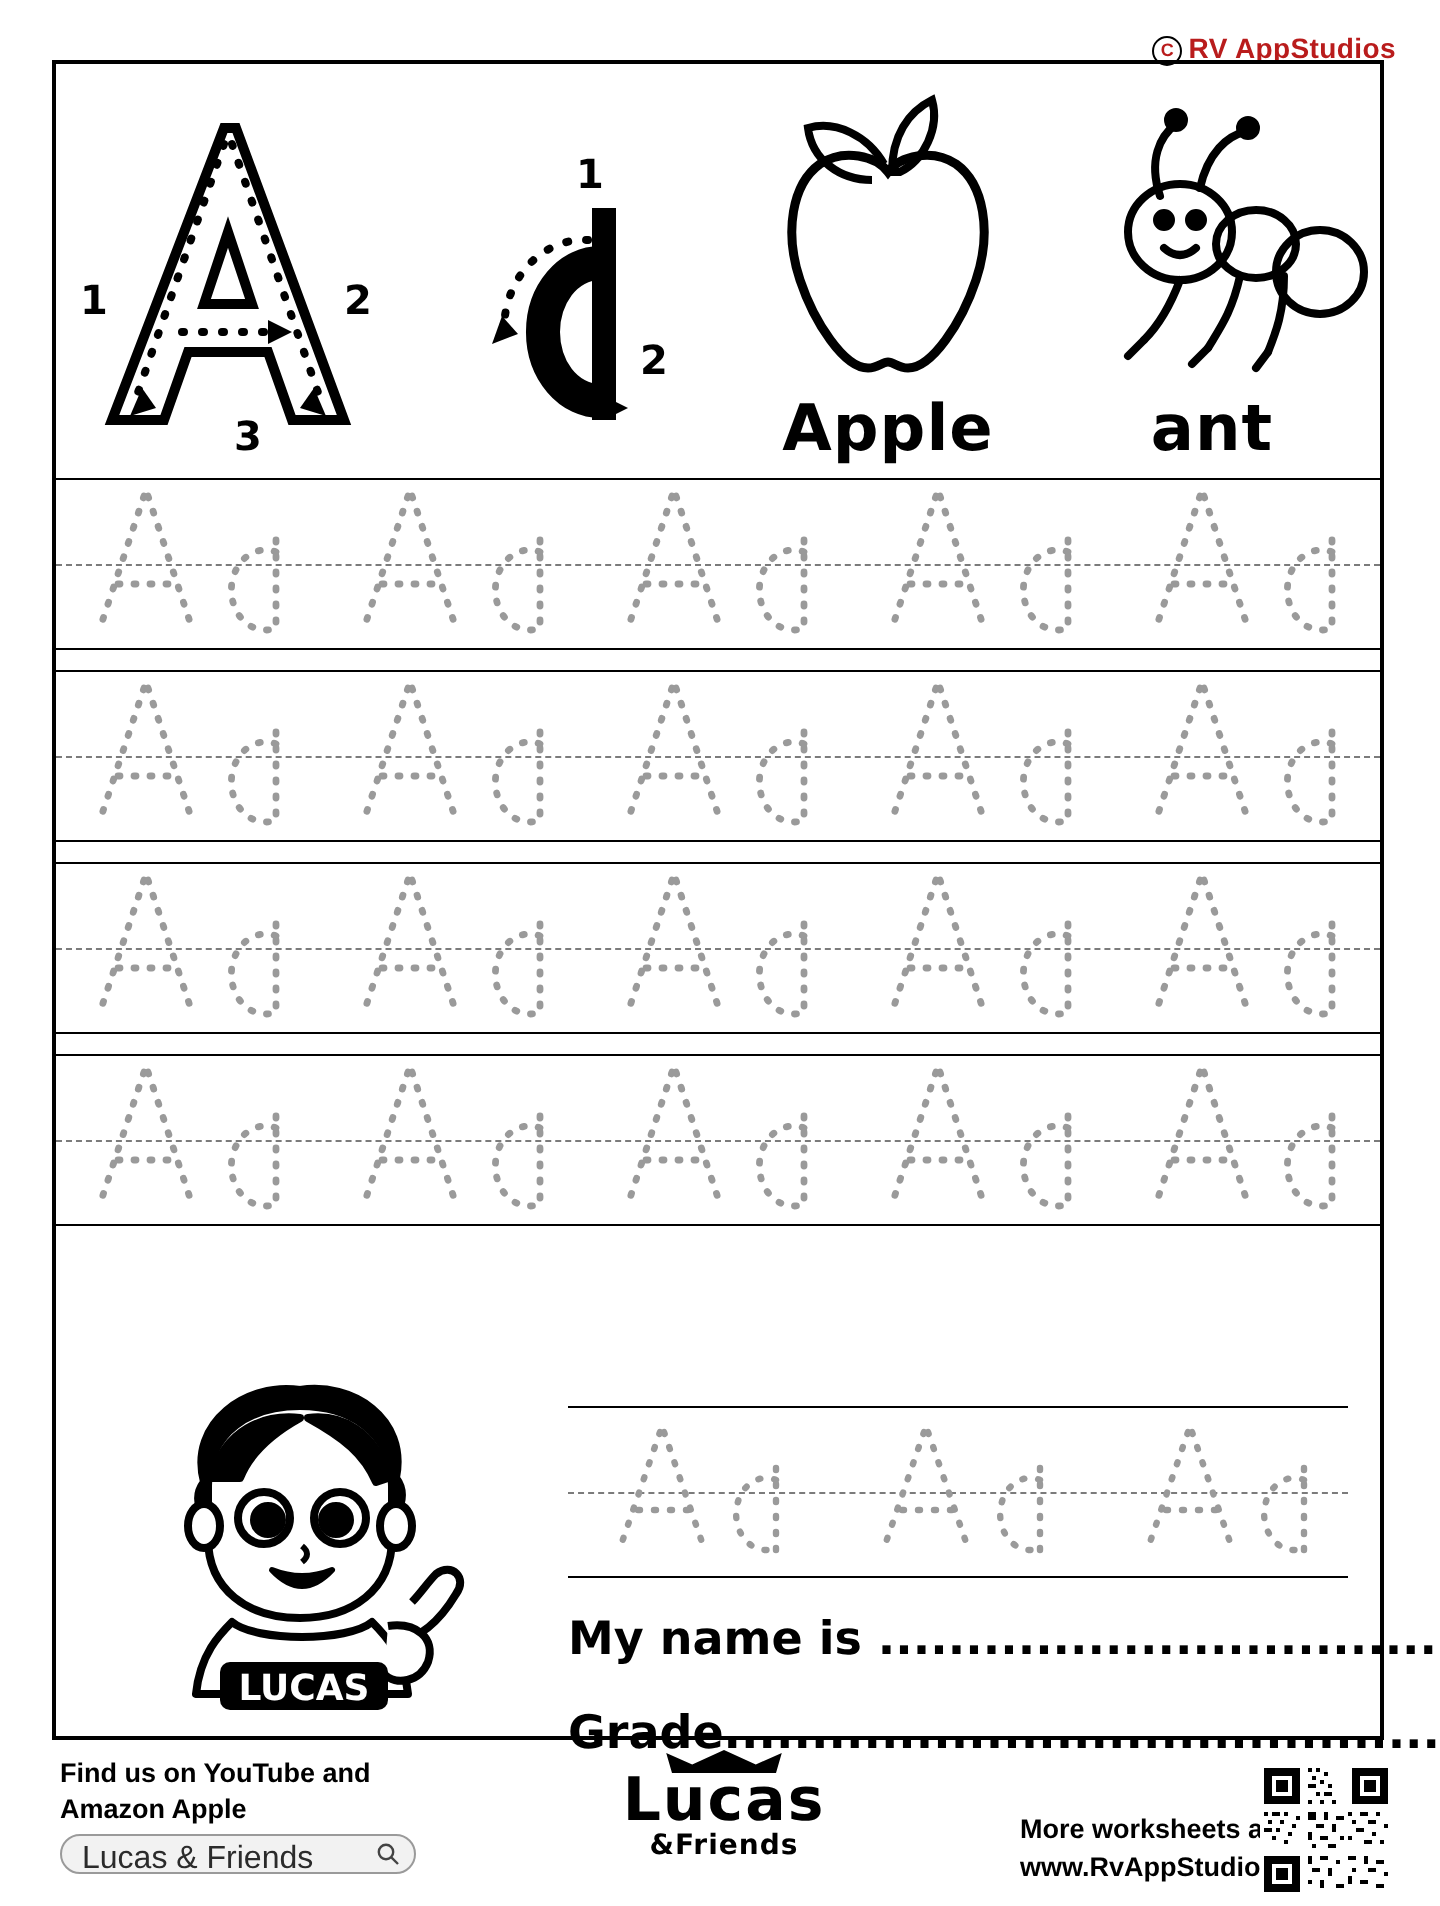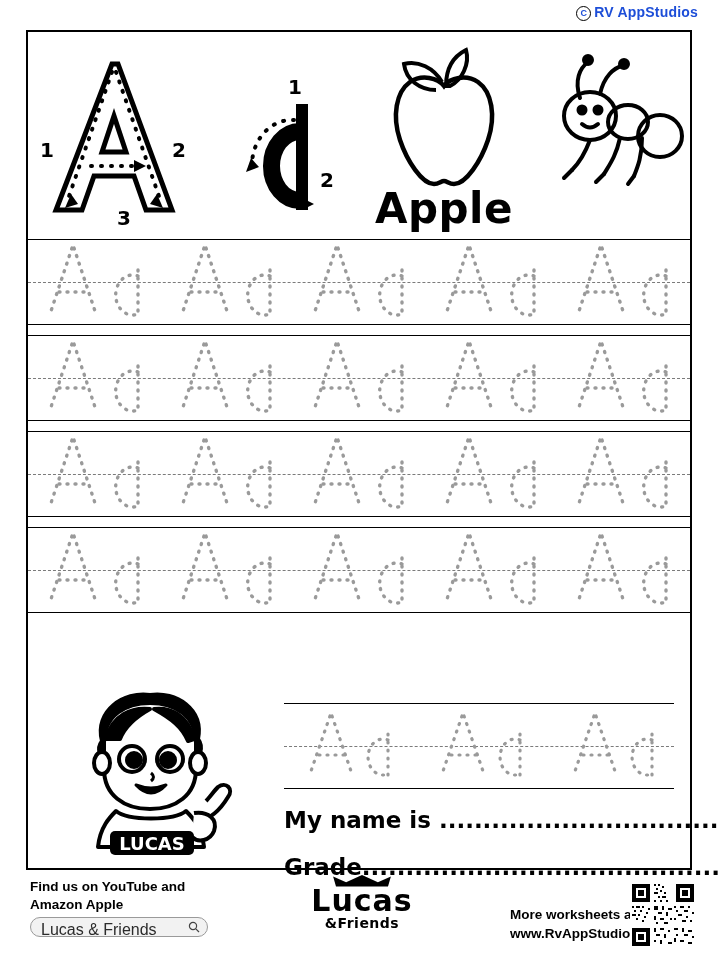--- a/index.html
+++ b/index.html
@@ -11,25 +11,25 @@
     width: 720px;
     height: 953px;
     position: relative;
     font-family: "Liberation Sans", sans-serif;
     overflow: hidden;
   }
 
   
   .copyright {
     position: absolute;
-    top: 4px;
+    top: 16px;
     right: 22px;
     font-size: 14px;
     font-weight: bold;
-    color: #1d4ed8;
+    color: #b91c1c;
     letter-spacing: 0.2px;
   }
   .copyright .c-mark {
     display: inline-block;
     width: 13px;
     height: 13px;
     border: 1.3px solid #000;
     border-radius: 50%;
     font-size: 9px;
     line-height: 12px;
@@ -67,21 +67,21 @@
   .hdr-apple { left: 336px; width: 160px; }
   .hdr-ant   { left: 496px; width: 164px; }
 
   .word {
     position: absolute;
     bottom: 6px;
     width: 100%;
     text-align: center;
     font-family: "DejaVu Sans", sans-serif;
     font-weight: bold;
-    font-size: 42px;
+    font-size: 32px;
     color: #000;
     letter-spacing: 0.5px;
   }
 
   
   .rows {
     position: absolute;
     left: 0;
     top: 207px;
     width: 100%;
@@ -313,20 +313,21 @@
           <ellipse cx="136" cy="92" rx="22" ry="21"></ellipse>
 
           <path d="M66 96 C60 112 54 120 48 126"></path>
           <path d="M48 126 L40 134"></path>
           <path d="M96 94 C92 112 86 120 80 130"></path>
           <path d="M80 130 L72 138"></path>
           <path d="M118 94 C118 112 114 122 110 132"></path>
           <path d="M110 132 L104 140"></path>
         </g>
       </svg>
+      <div class="word">ant</div>
     </div>
   </div>
 
   <div class="rows">
 
     <div class="prow">
       <div class="midline"></div>
       <div class="glyphs">
         <div class="pair">
           <svg viewBox="0 0 112 80" width="112" height="80">

